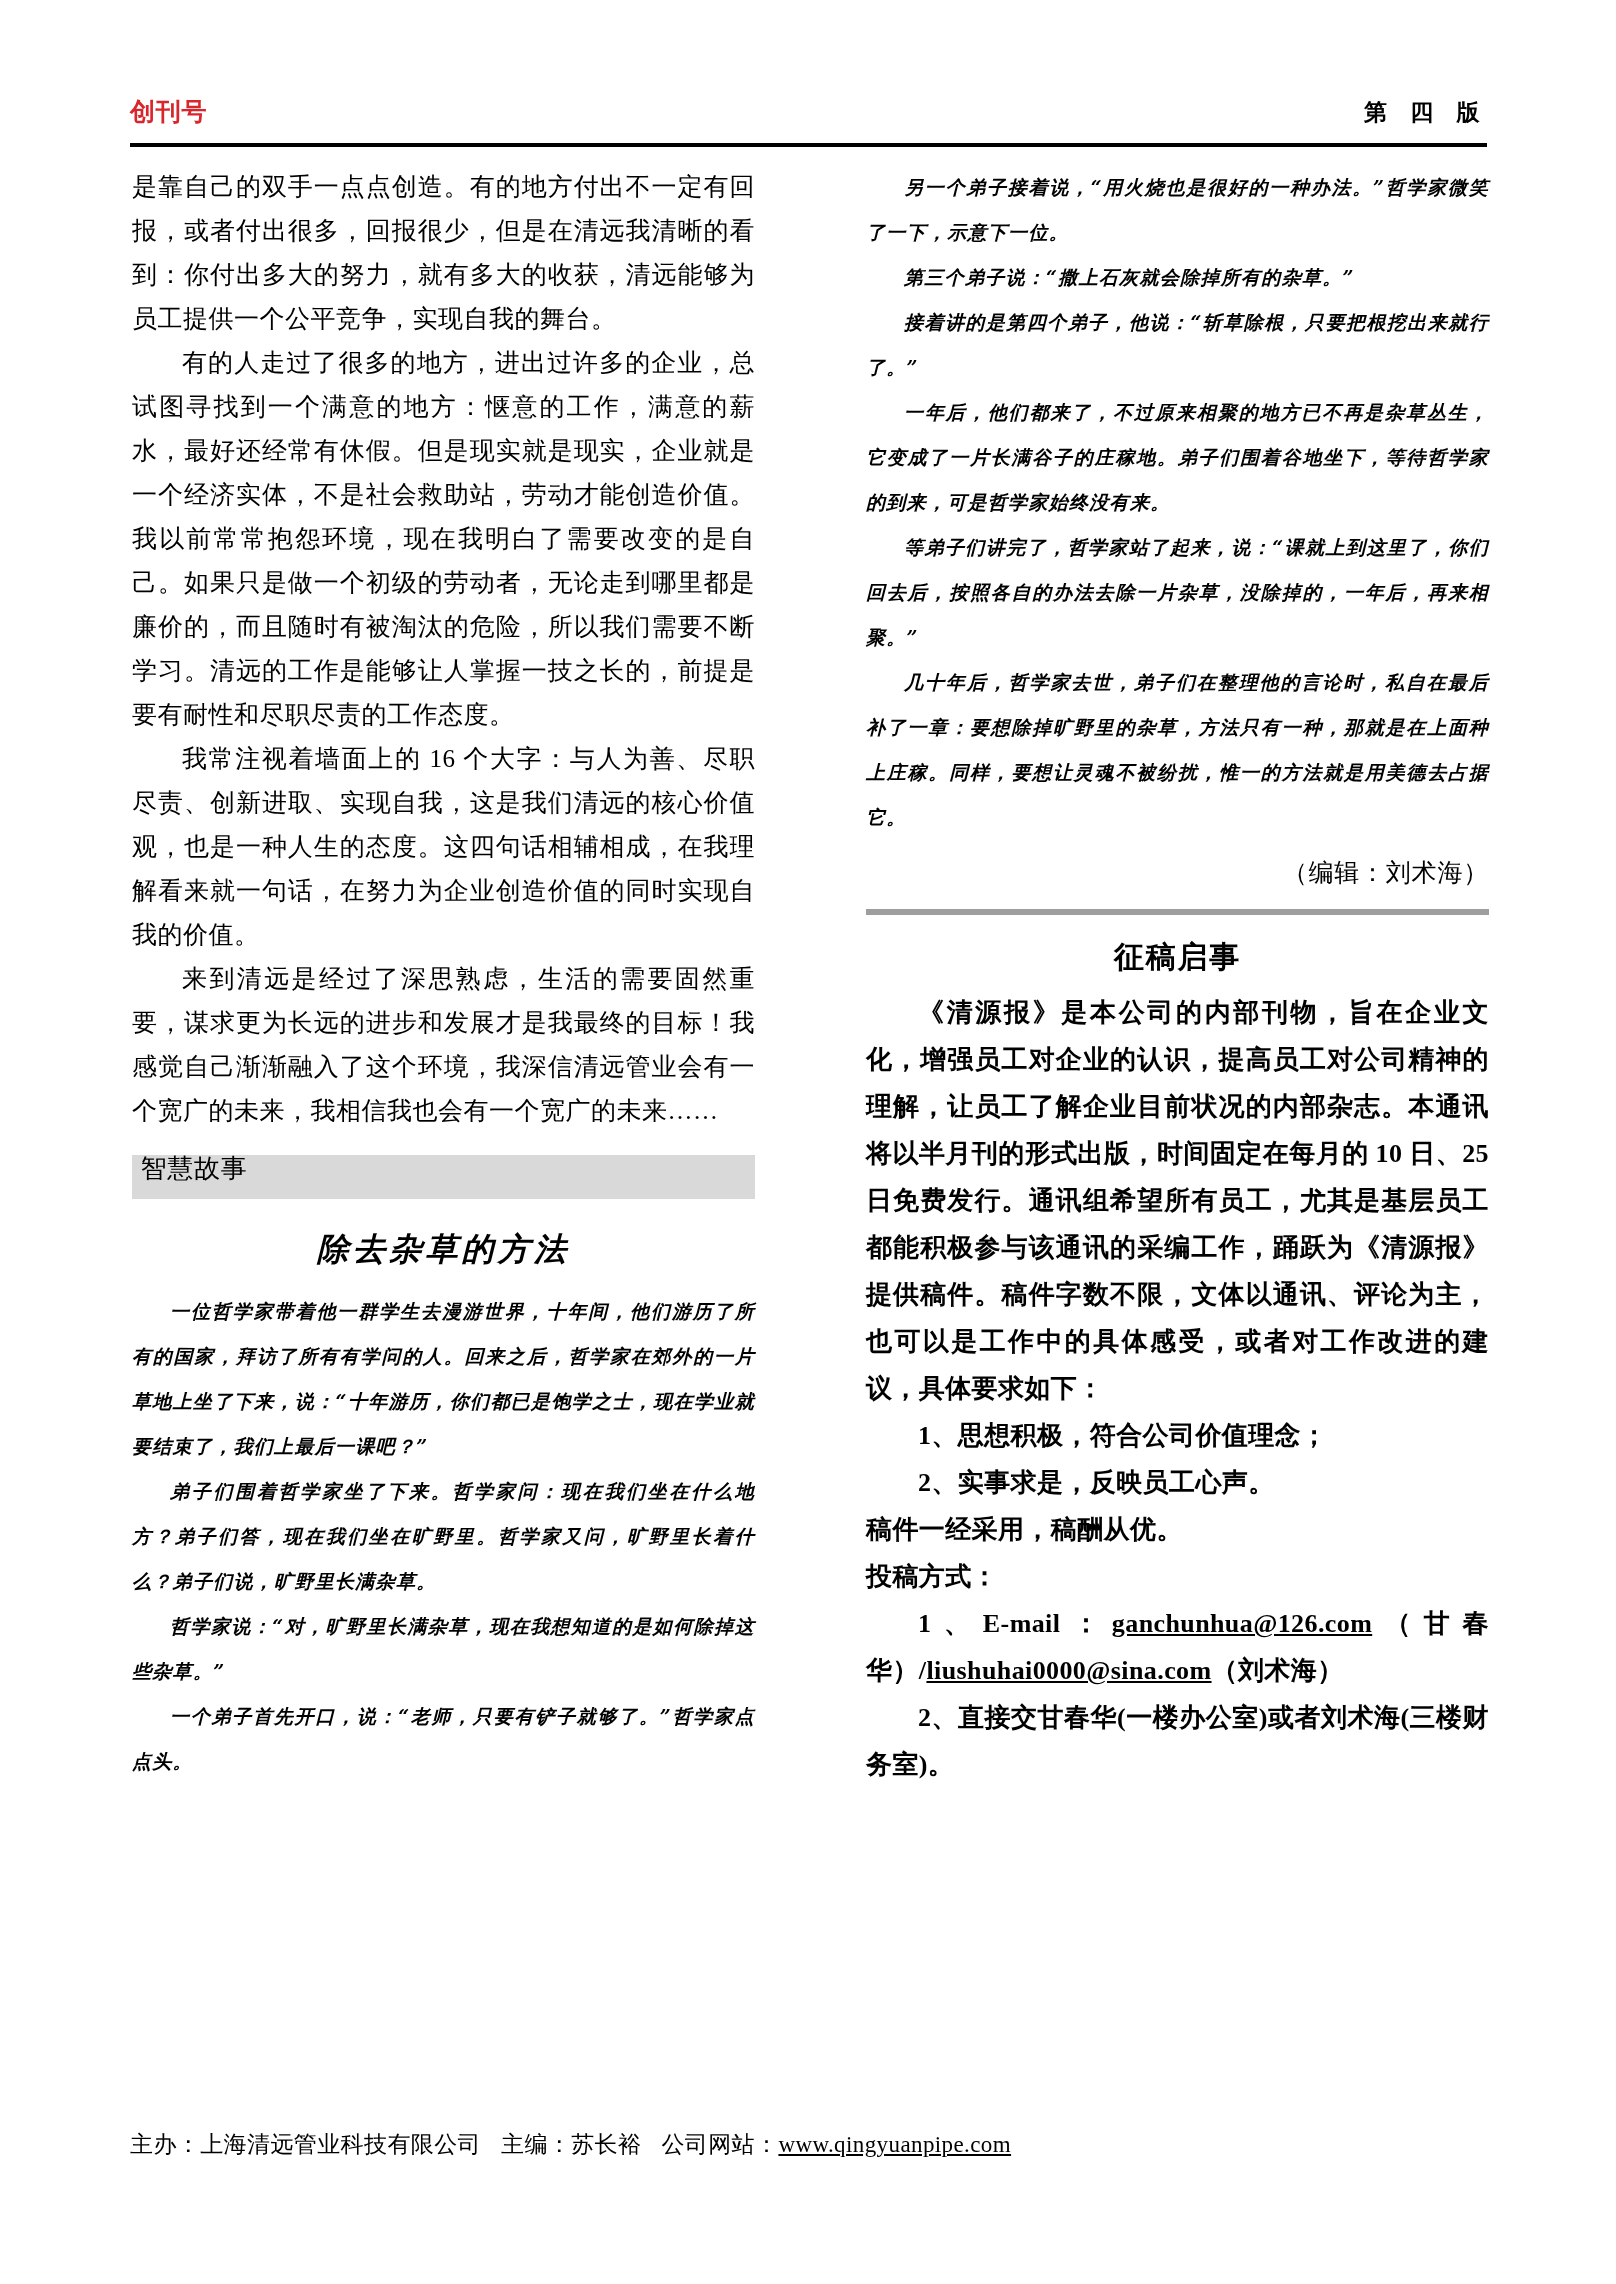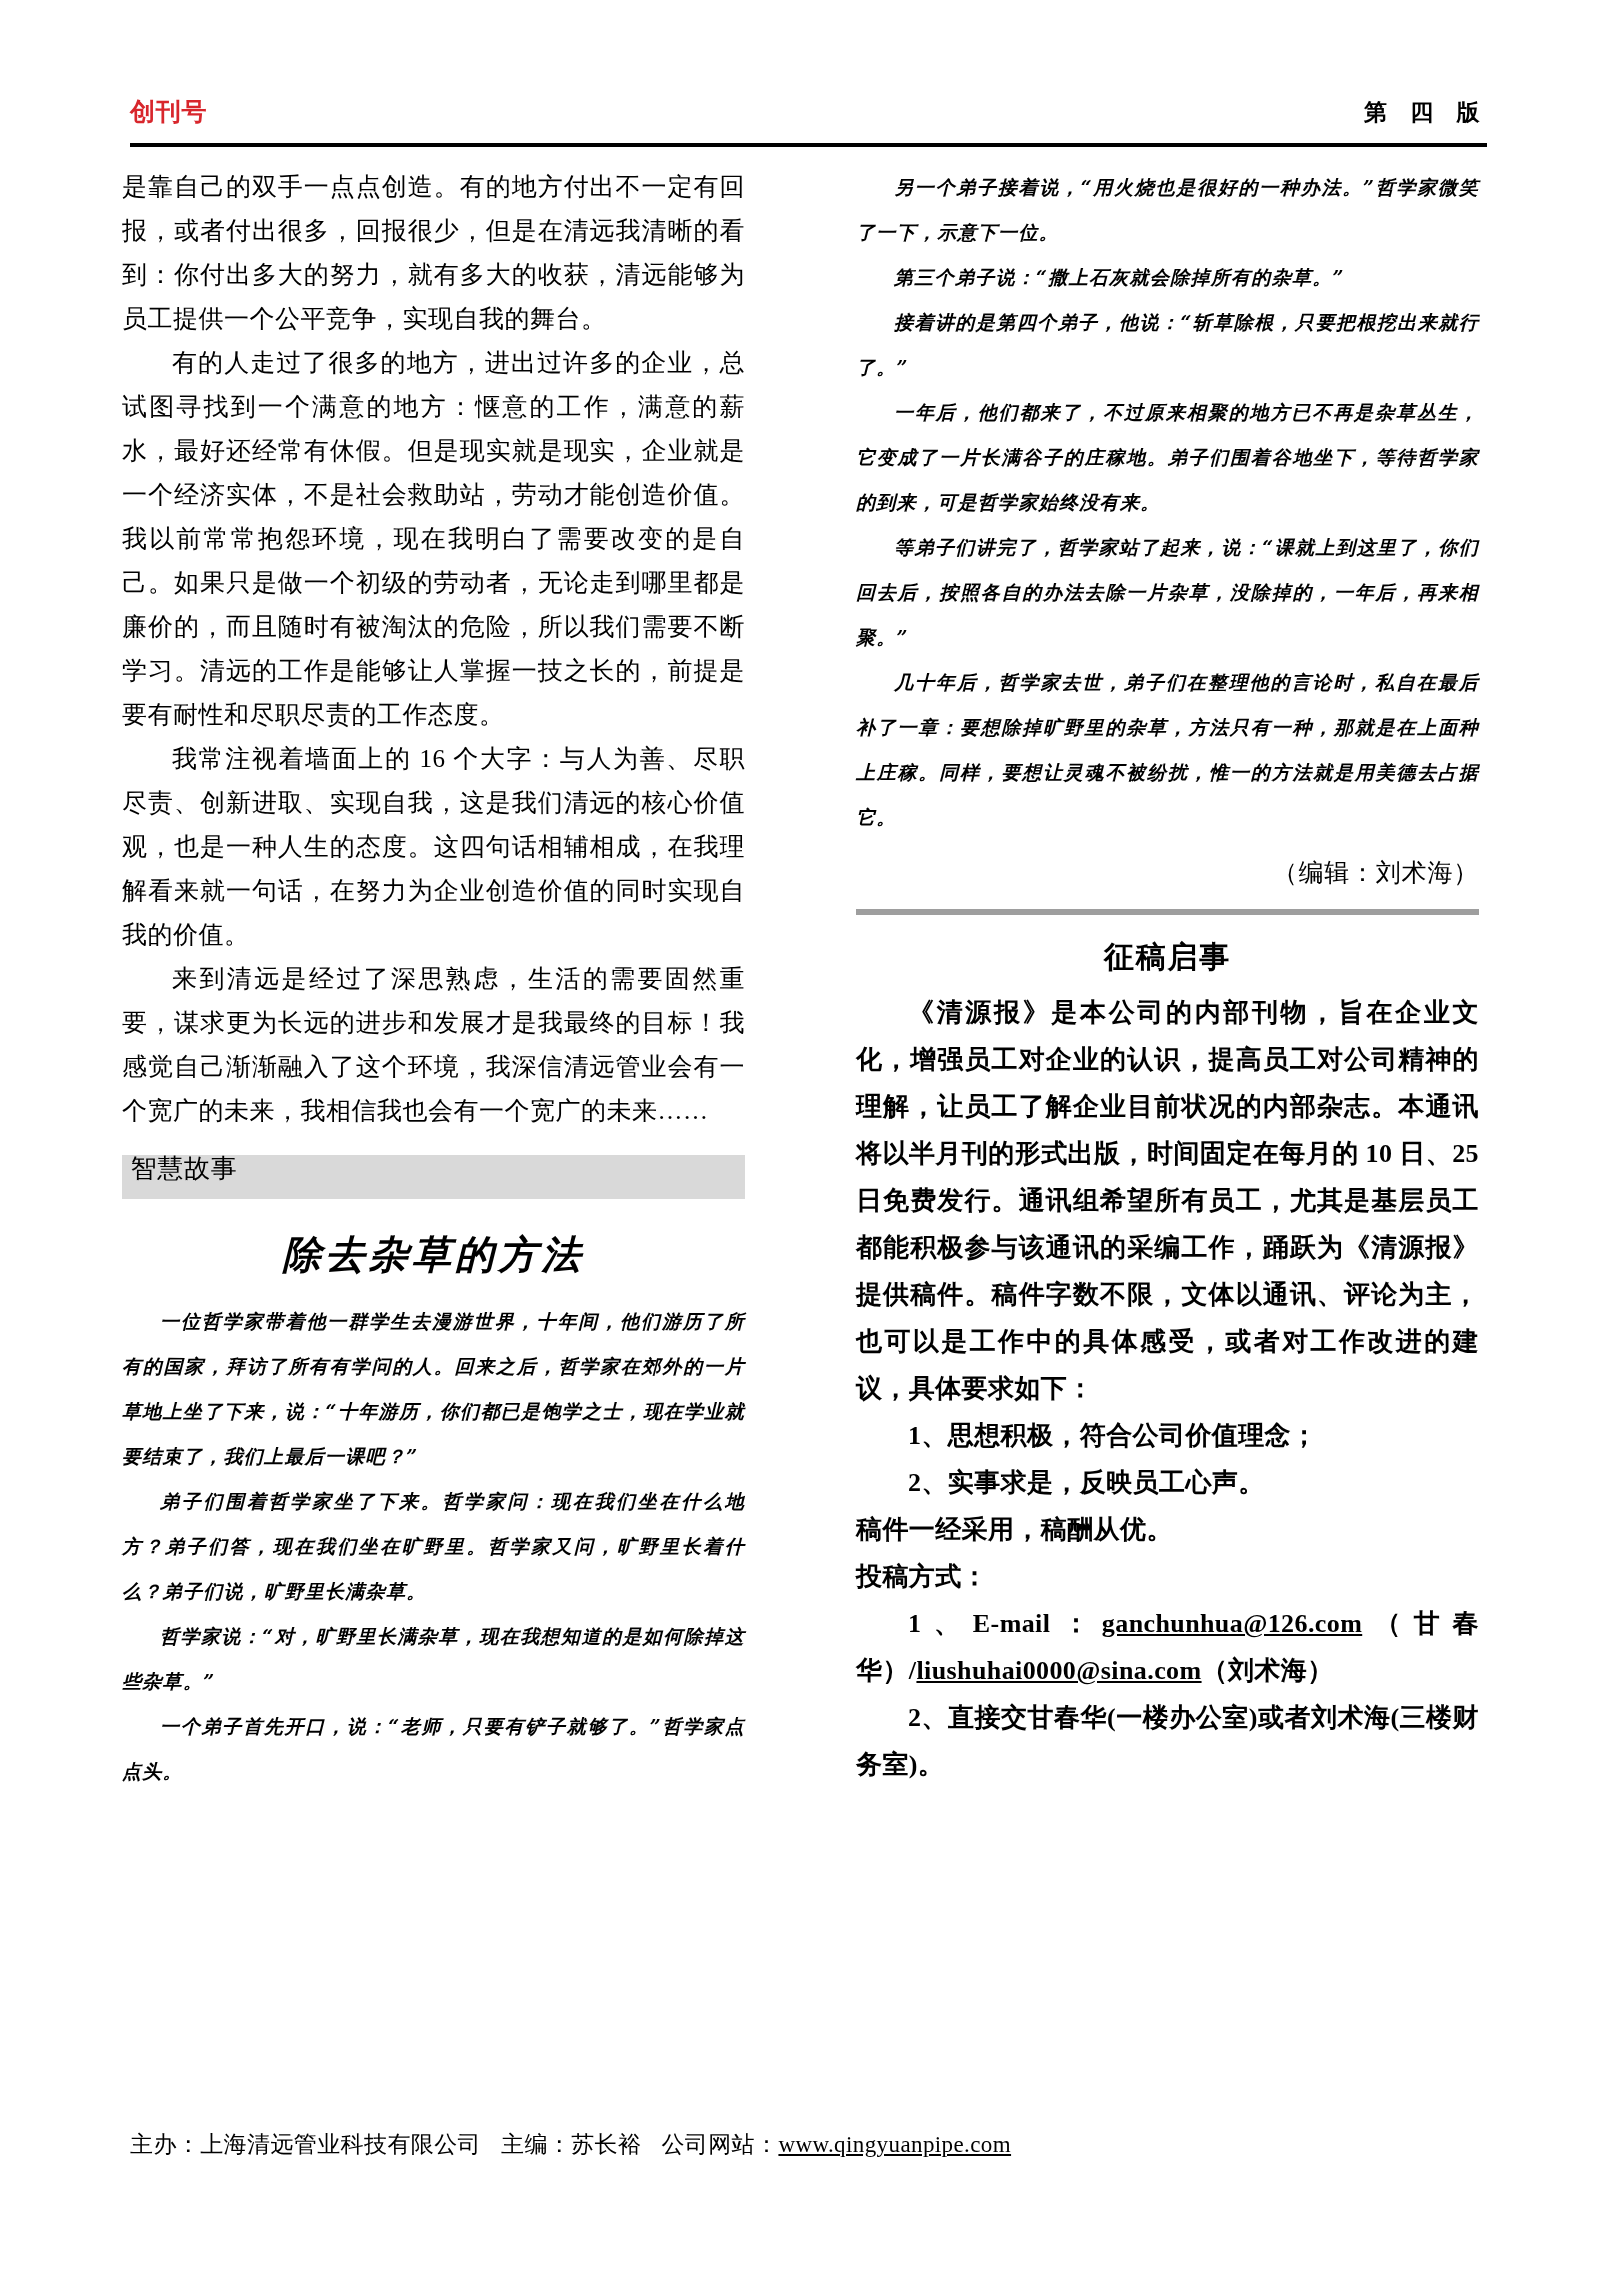--- a/index.html
+++ b/index.html
@@ -56,21 +56,21 @@
     left: 130px;
     top: 143px;
     width: 1357px;
     height: 4.2px;
     background: #000000;
   }
 
   
   .columns {
     position: absolute;
-    left: 122px;
+    left: 132px;
     top: 165px;
     width: 1357px;
     display: flex;
     gap: 0;
   }
   .col {
     width: 623px;
     box-sizing: border-box;
   }
   .col-left  { margin-right: 111px; }
@@ -112,21 +112,21 @@
     line-height: 1;
     color: #000000;
     letter-spacing: 0.8px;
   }
 
   
   .story-title {
     font-family: "DejaVu Serif", "Liberation Serif", serif;
     font-weight: bold;
     font-style: italic;
-    font-size: 39px;
+    font-size: 32px;
     text-align: center;
     margin: 29px 0 17px 0;
     letter-spacing: 4.2px;
   }
   .p-brush {
     font-family: "DejaVu Serif", "Liberation Serif", serif;
     font-style: italic;
     font-weight: bold;
     font-size: 19px;
     line-height: 45px;

